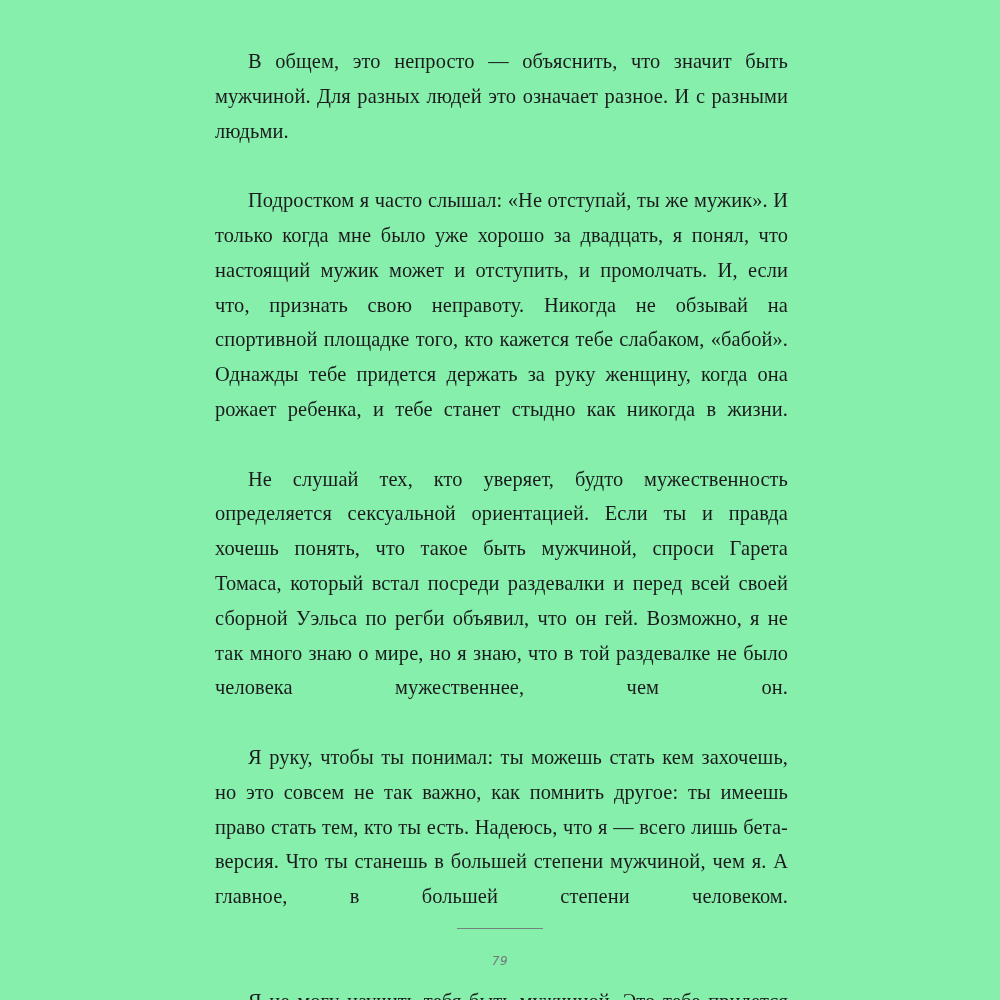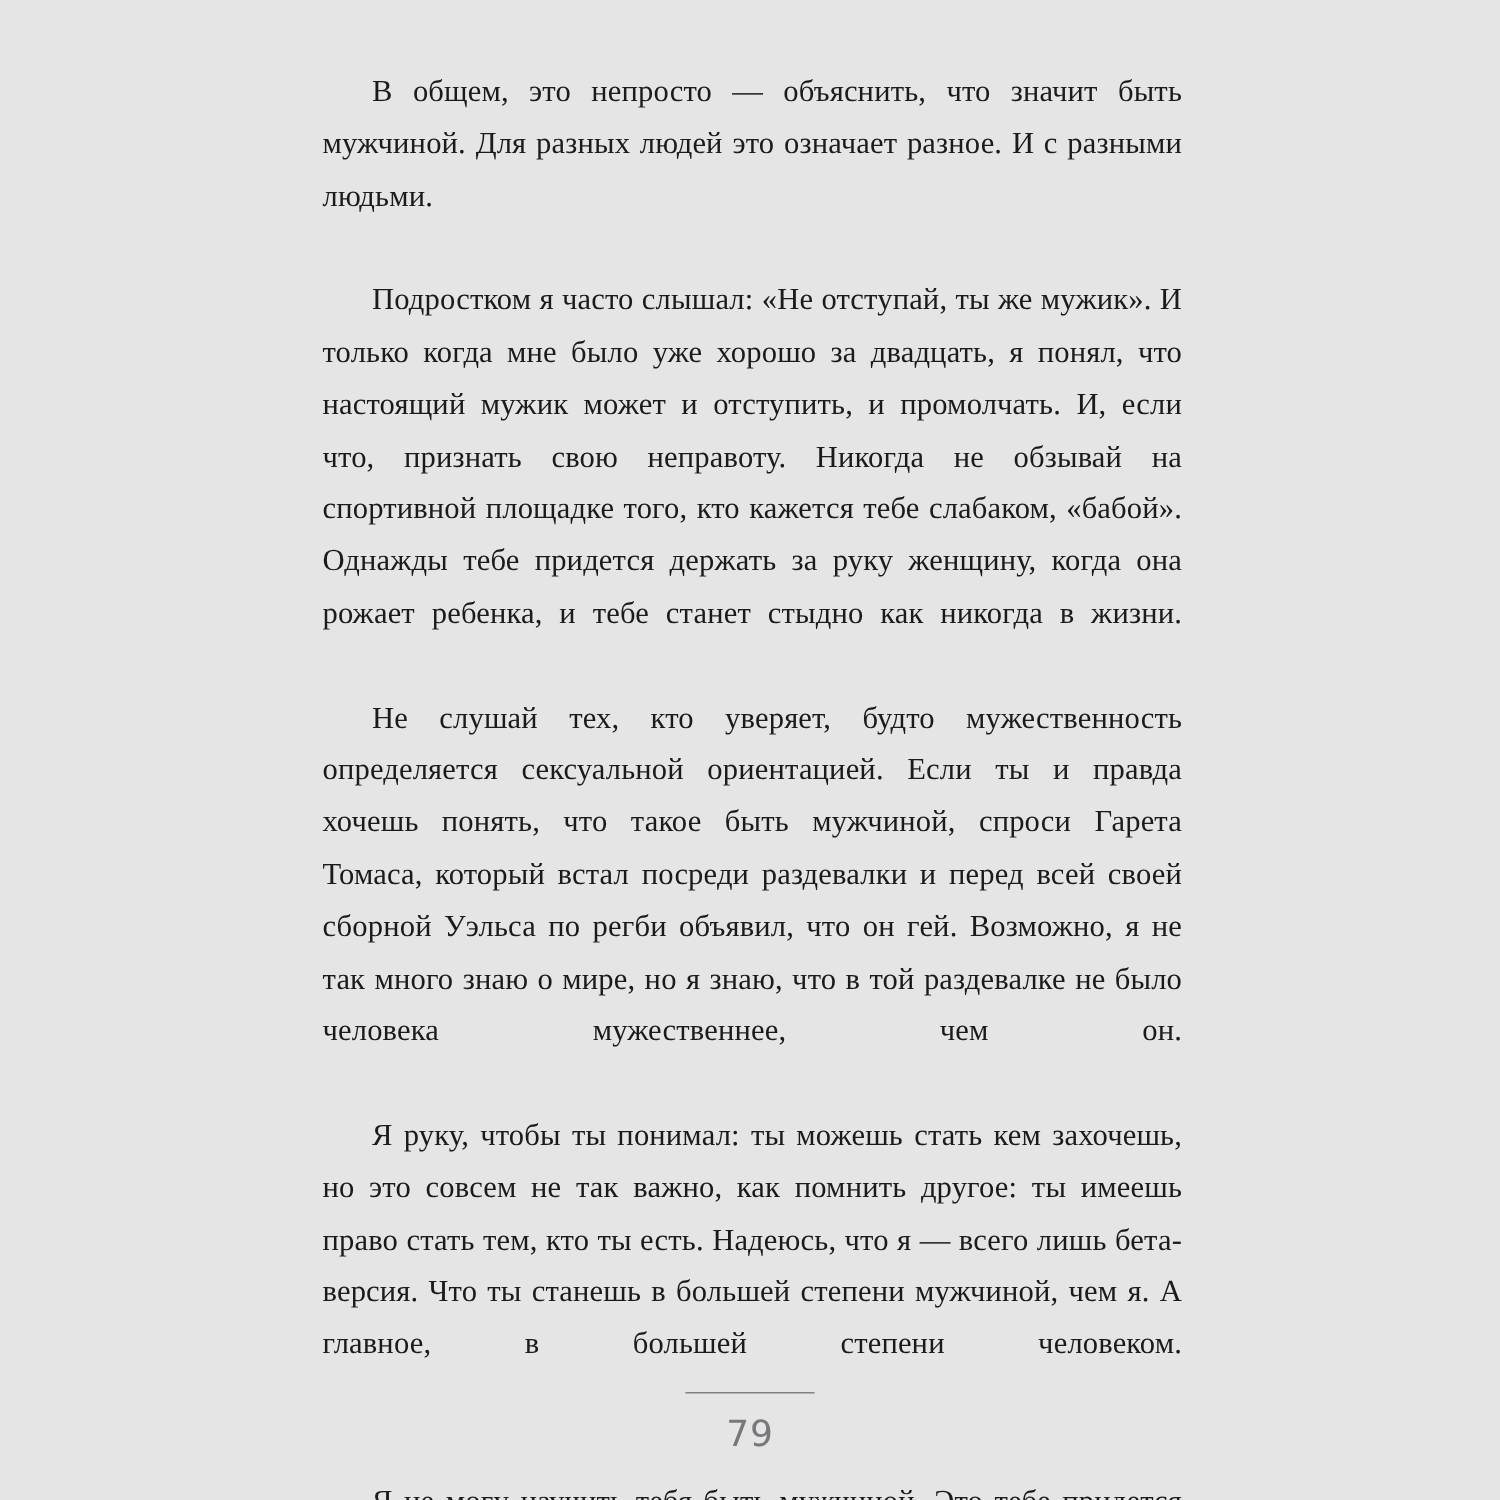--- a/index.html
+++ b/index.html
@@ -6,21 +6,21 @@
   html, body {
     margin: 0;
     padding: 0;
     background: #ffffff;
   }
 
   .page {
     position: relative;
     width: 1000px;
     height: 1000px;
-    background: #e5e5e5;
+    background: #86efac;
     overflow: hidden;
     font-family: "Liberation Serif", "DejaVu Serif", serif;
   }
 
   
   .text-column {
     position: absolute;
     left: 215px;
     top: 44px;
     width: 573px;
@@ -65,23 +65,24 @@
     width: 86px;
     height: 0;
     margin: 0 auto;
     border: 0;
     border-top: 1.6px solid #6e6e72;
     opacity: 0.85;
   }
 
   .folio-number {
     display: block;
-    margin-top: 13px;
+    margin-top: 25px;
     font-family: "DejaVu Sans", "Liberation Sans", sans-serif;
-    font-size: 24px;
+    font-size: 12px;
+    font-style: italic;
     font-weight: 400;
     color: #77777c;
     letter-spacing: 0.5px;
   }
 </style>
 </head>
 <body>
 
 <div class="page">
 

